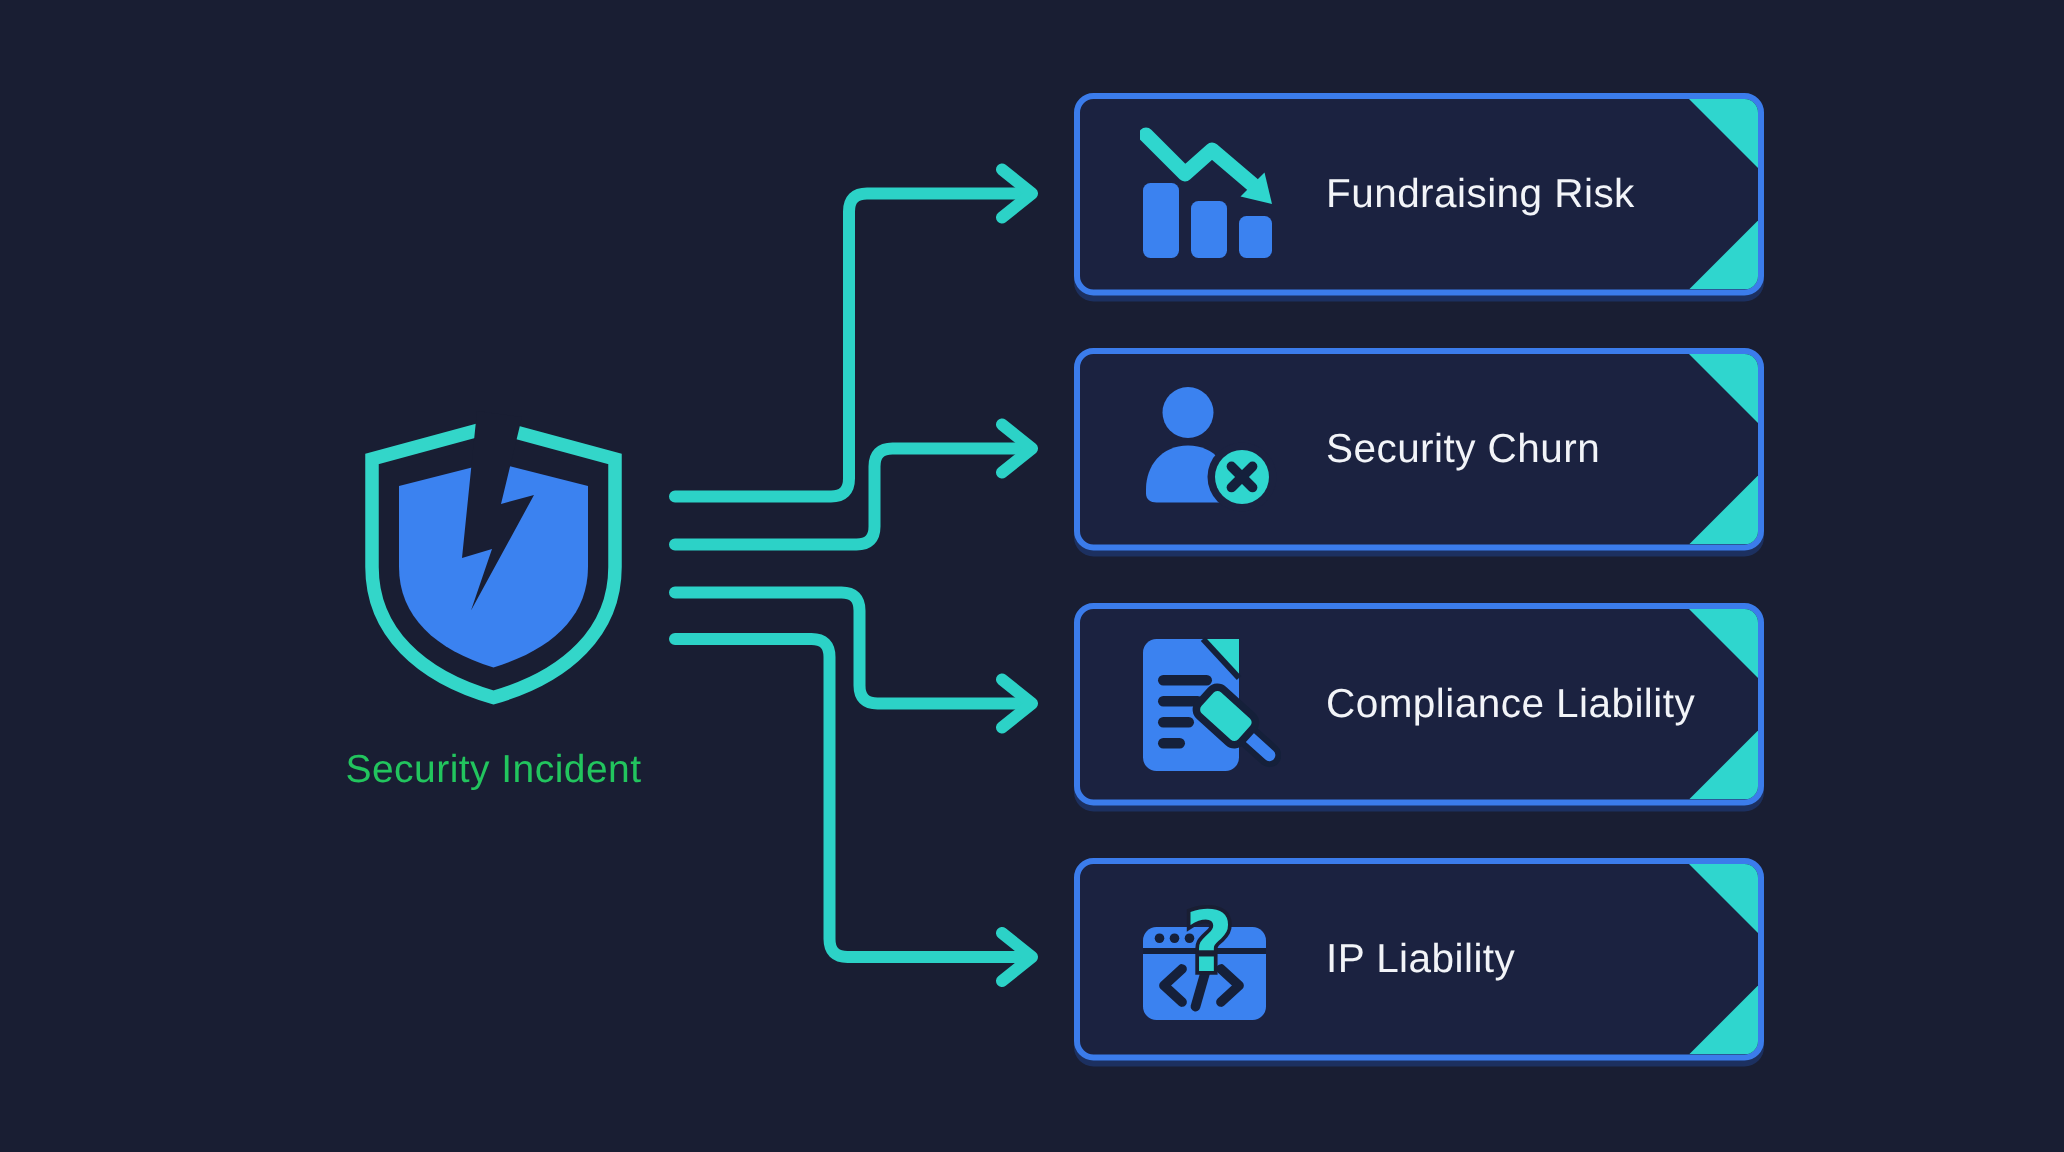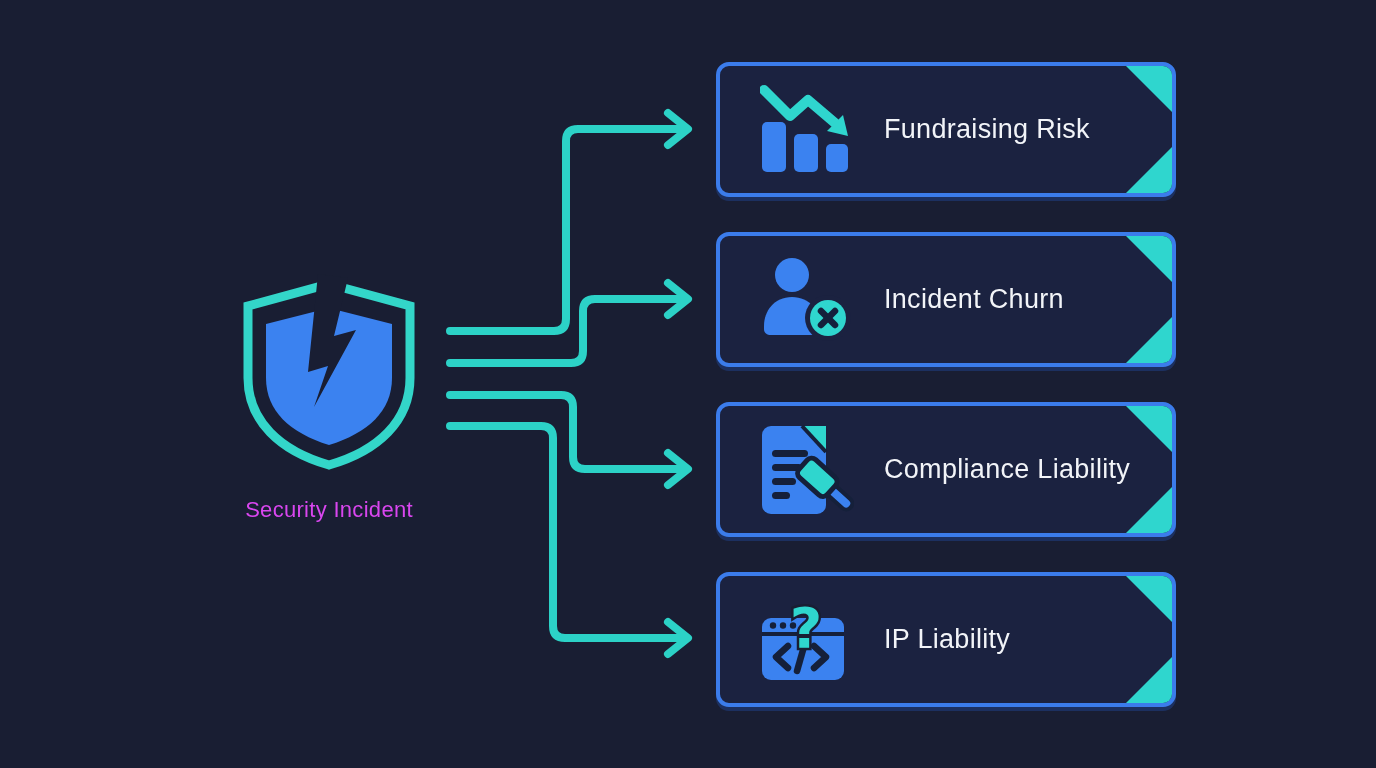--- a/index.html
+++ b/index.html
@@ -6,21 +6,21 @@
   .canvas{
     position:relative;width:1376px;height:768px;overflow:hidden;
     background:#191e33;
     font-family:"Liberation Sans", sans-serif;
   }
   svg{display:block;}
   .connectors{position:absolute;left:0;top:0;}
   .shield-wrap{position:absolute;left:240px;top:274px;}
   .source-label{
     position:absolute;left:159px;top:497px;width:340px;
-    text-align:center;color:#d946ef;font-size:22px;font-weight:500;
+    text-align:center;color:#22c55e;font-size:26px;font-weight:500;
     letter-spacing:.3px;
   }
   .outcome-box{
     position:absolute;left:716px;width:460px;height:135px;
     box-sizing:border-box;border:4px solid #3b7ceb;border-radius:13px;
     background:#1b2240;box-shadow:0 4px 0 rgba(34,70,150,.45);
   }
   .box-inner{
     position:absolute;inset:0;border-radius:9px;overflow:hidden;
     display:flex;align-items:center;padding-left:38px;gap:30px;
@@ -89,21 +89,21 @@
           <circle cx="34" cy="23" r="17" fill="#3b82f0"></circle>
           <path d="M34 45 C16 45 6 59 6 74 L6 77 C6 81 9 83 13 83 L55 83 C59 83 62 81 62 77 L62 74 C62 59 52 45 34 45 Z" fill="#3b82f0"></path>
           <circle cx="70" cy="66" r="23" fill="#1b2240"></circle>
           <circle cx="70" cy="66" r="18" fill="#2fd6ce"></circle>
           <g stroke="#14203c" stroke-width="6.5" stroke-linecap="round">
             <line x1="63" y1="59" x2="77" y2="73"></line>
             <line x1="77" y1="59" x2="63" y2="73"></line>
           </g>
         </svg>
       </div>
-      <span class="box-label">Incident Churn</span>
+      <span class="box-label">Security Churn</span>
     </div>
   </div>
 
   <div class="outcome-box b3">
     <div class="box-inner">
       <div class="corner top"></div>
       <div class="corner bottom"></div>
       <div class="icon-cell">
         <svg width="96" height="96" viewBox="0 0 96 96">
           <rect x="4" y="4" width="64" height="88" rx="9" fill="#3b82f0"></rect>

